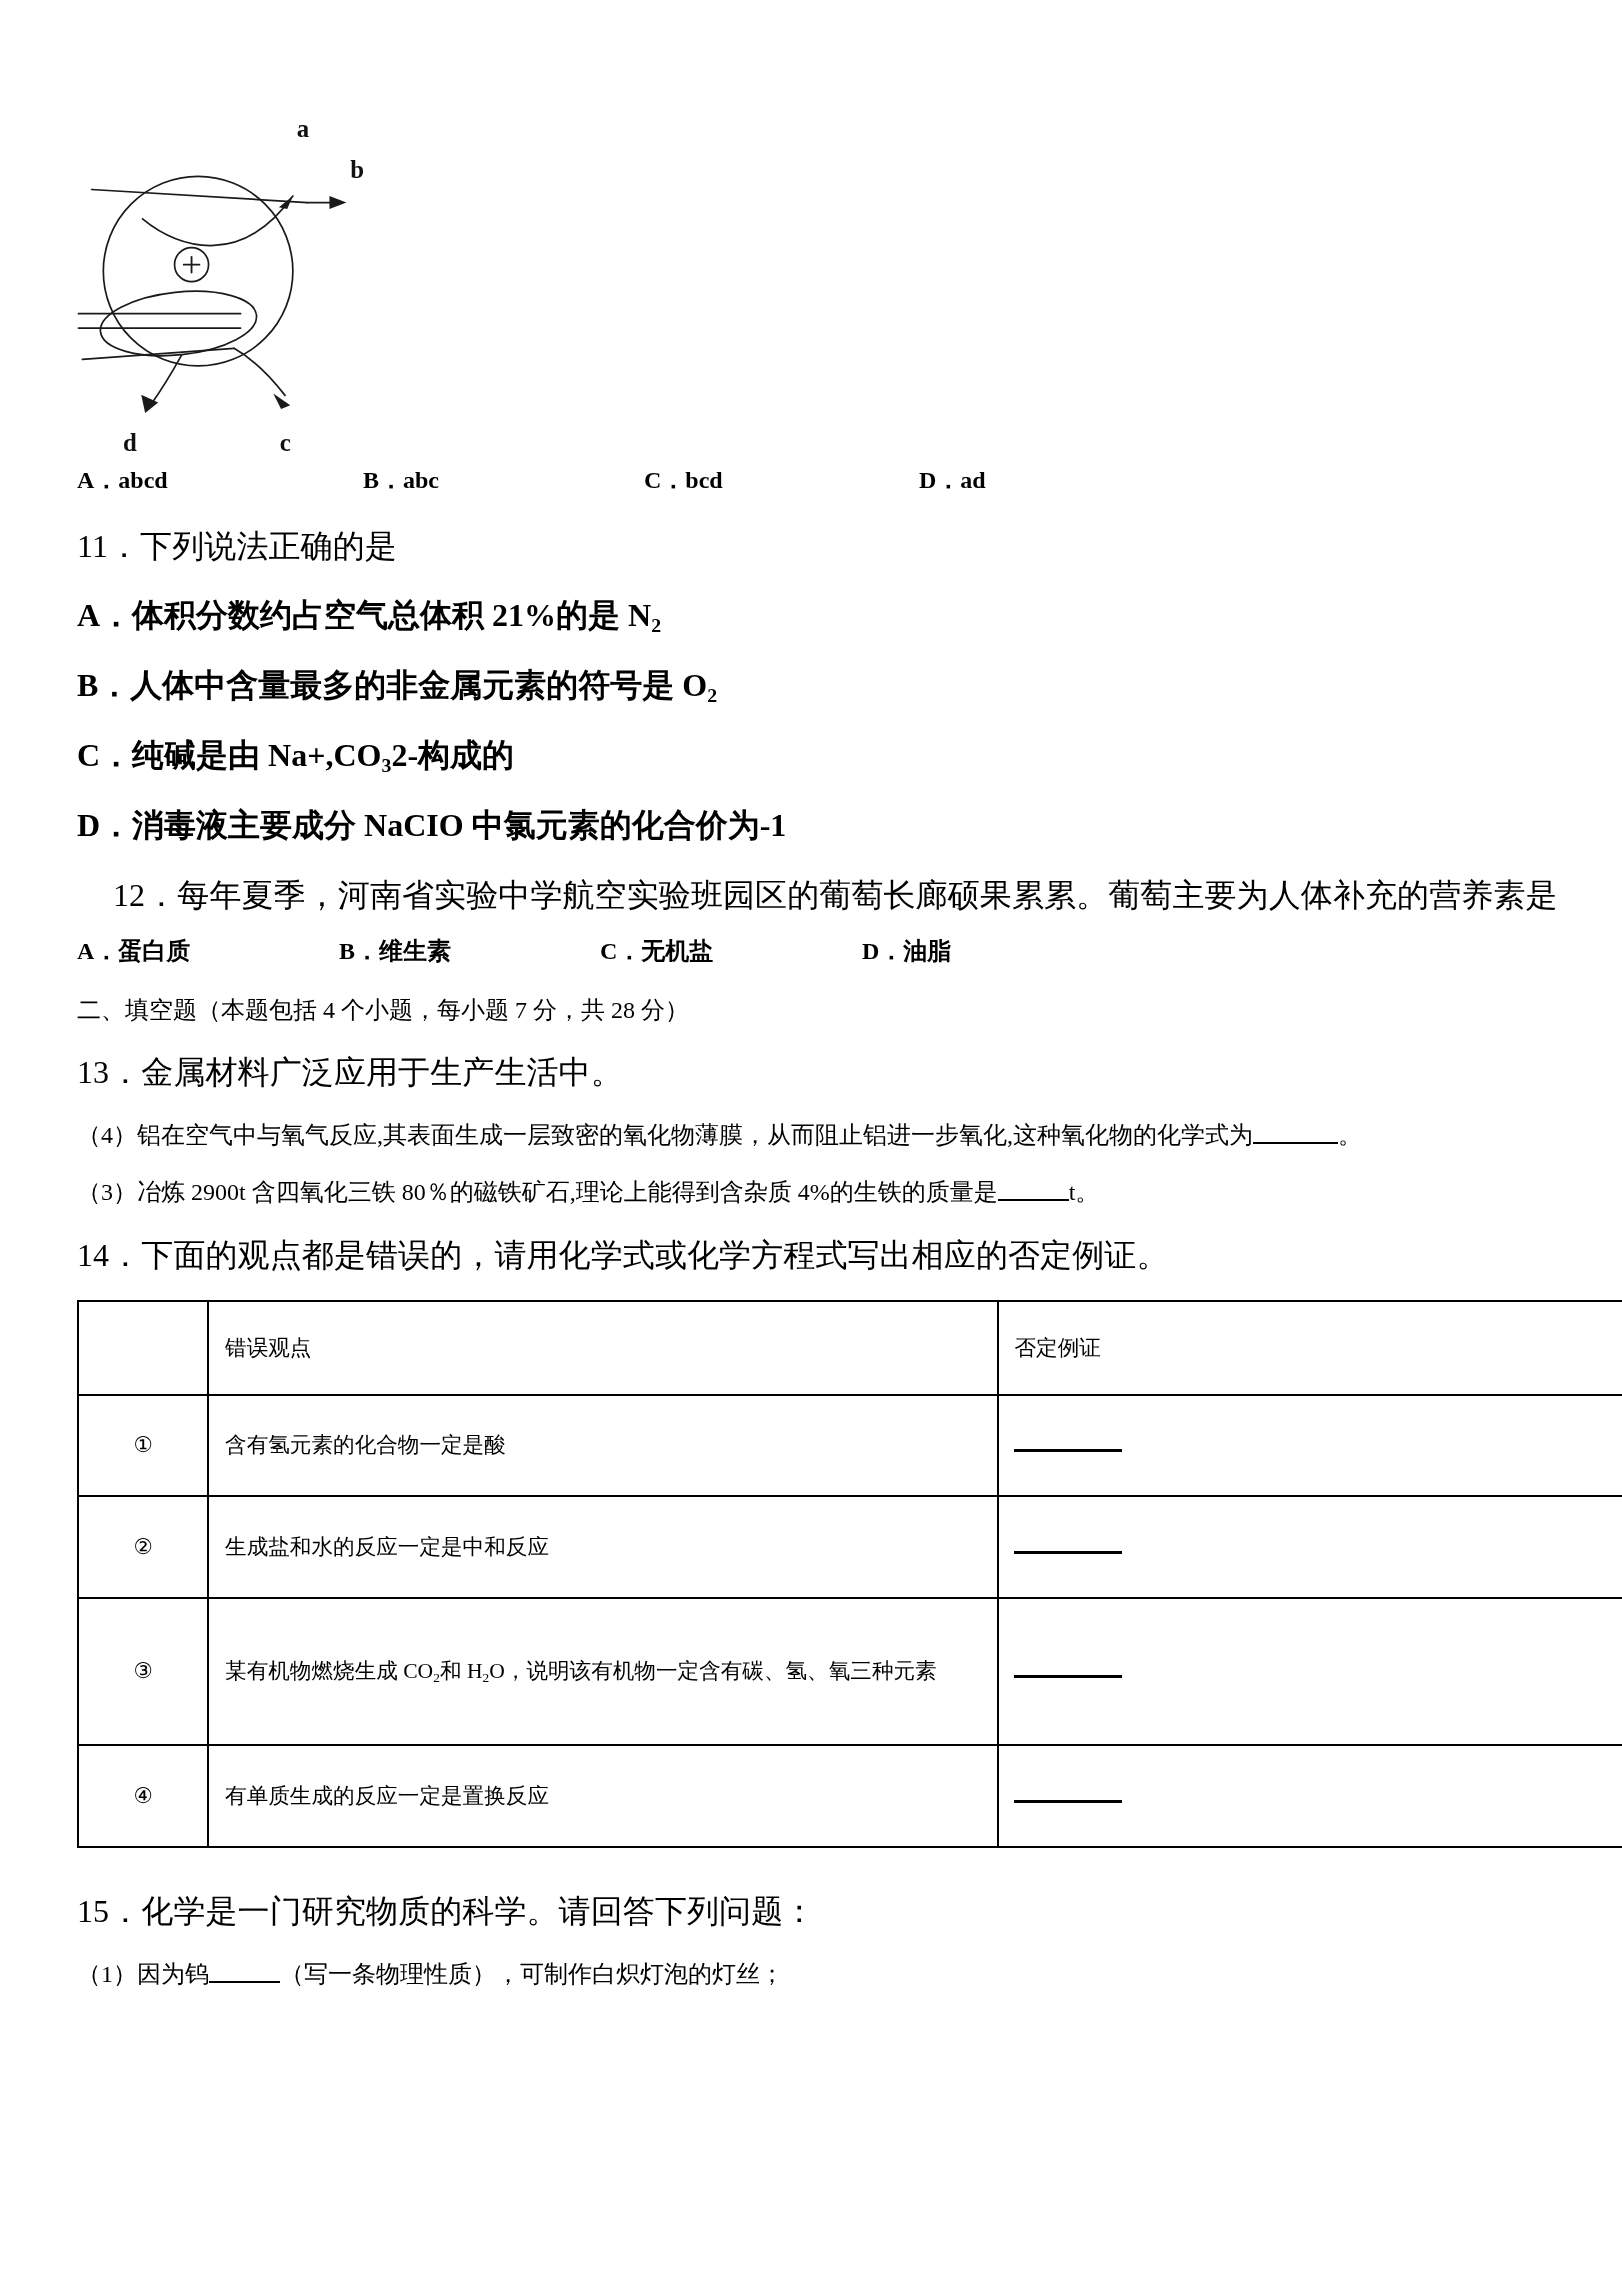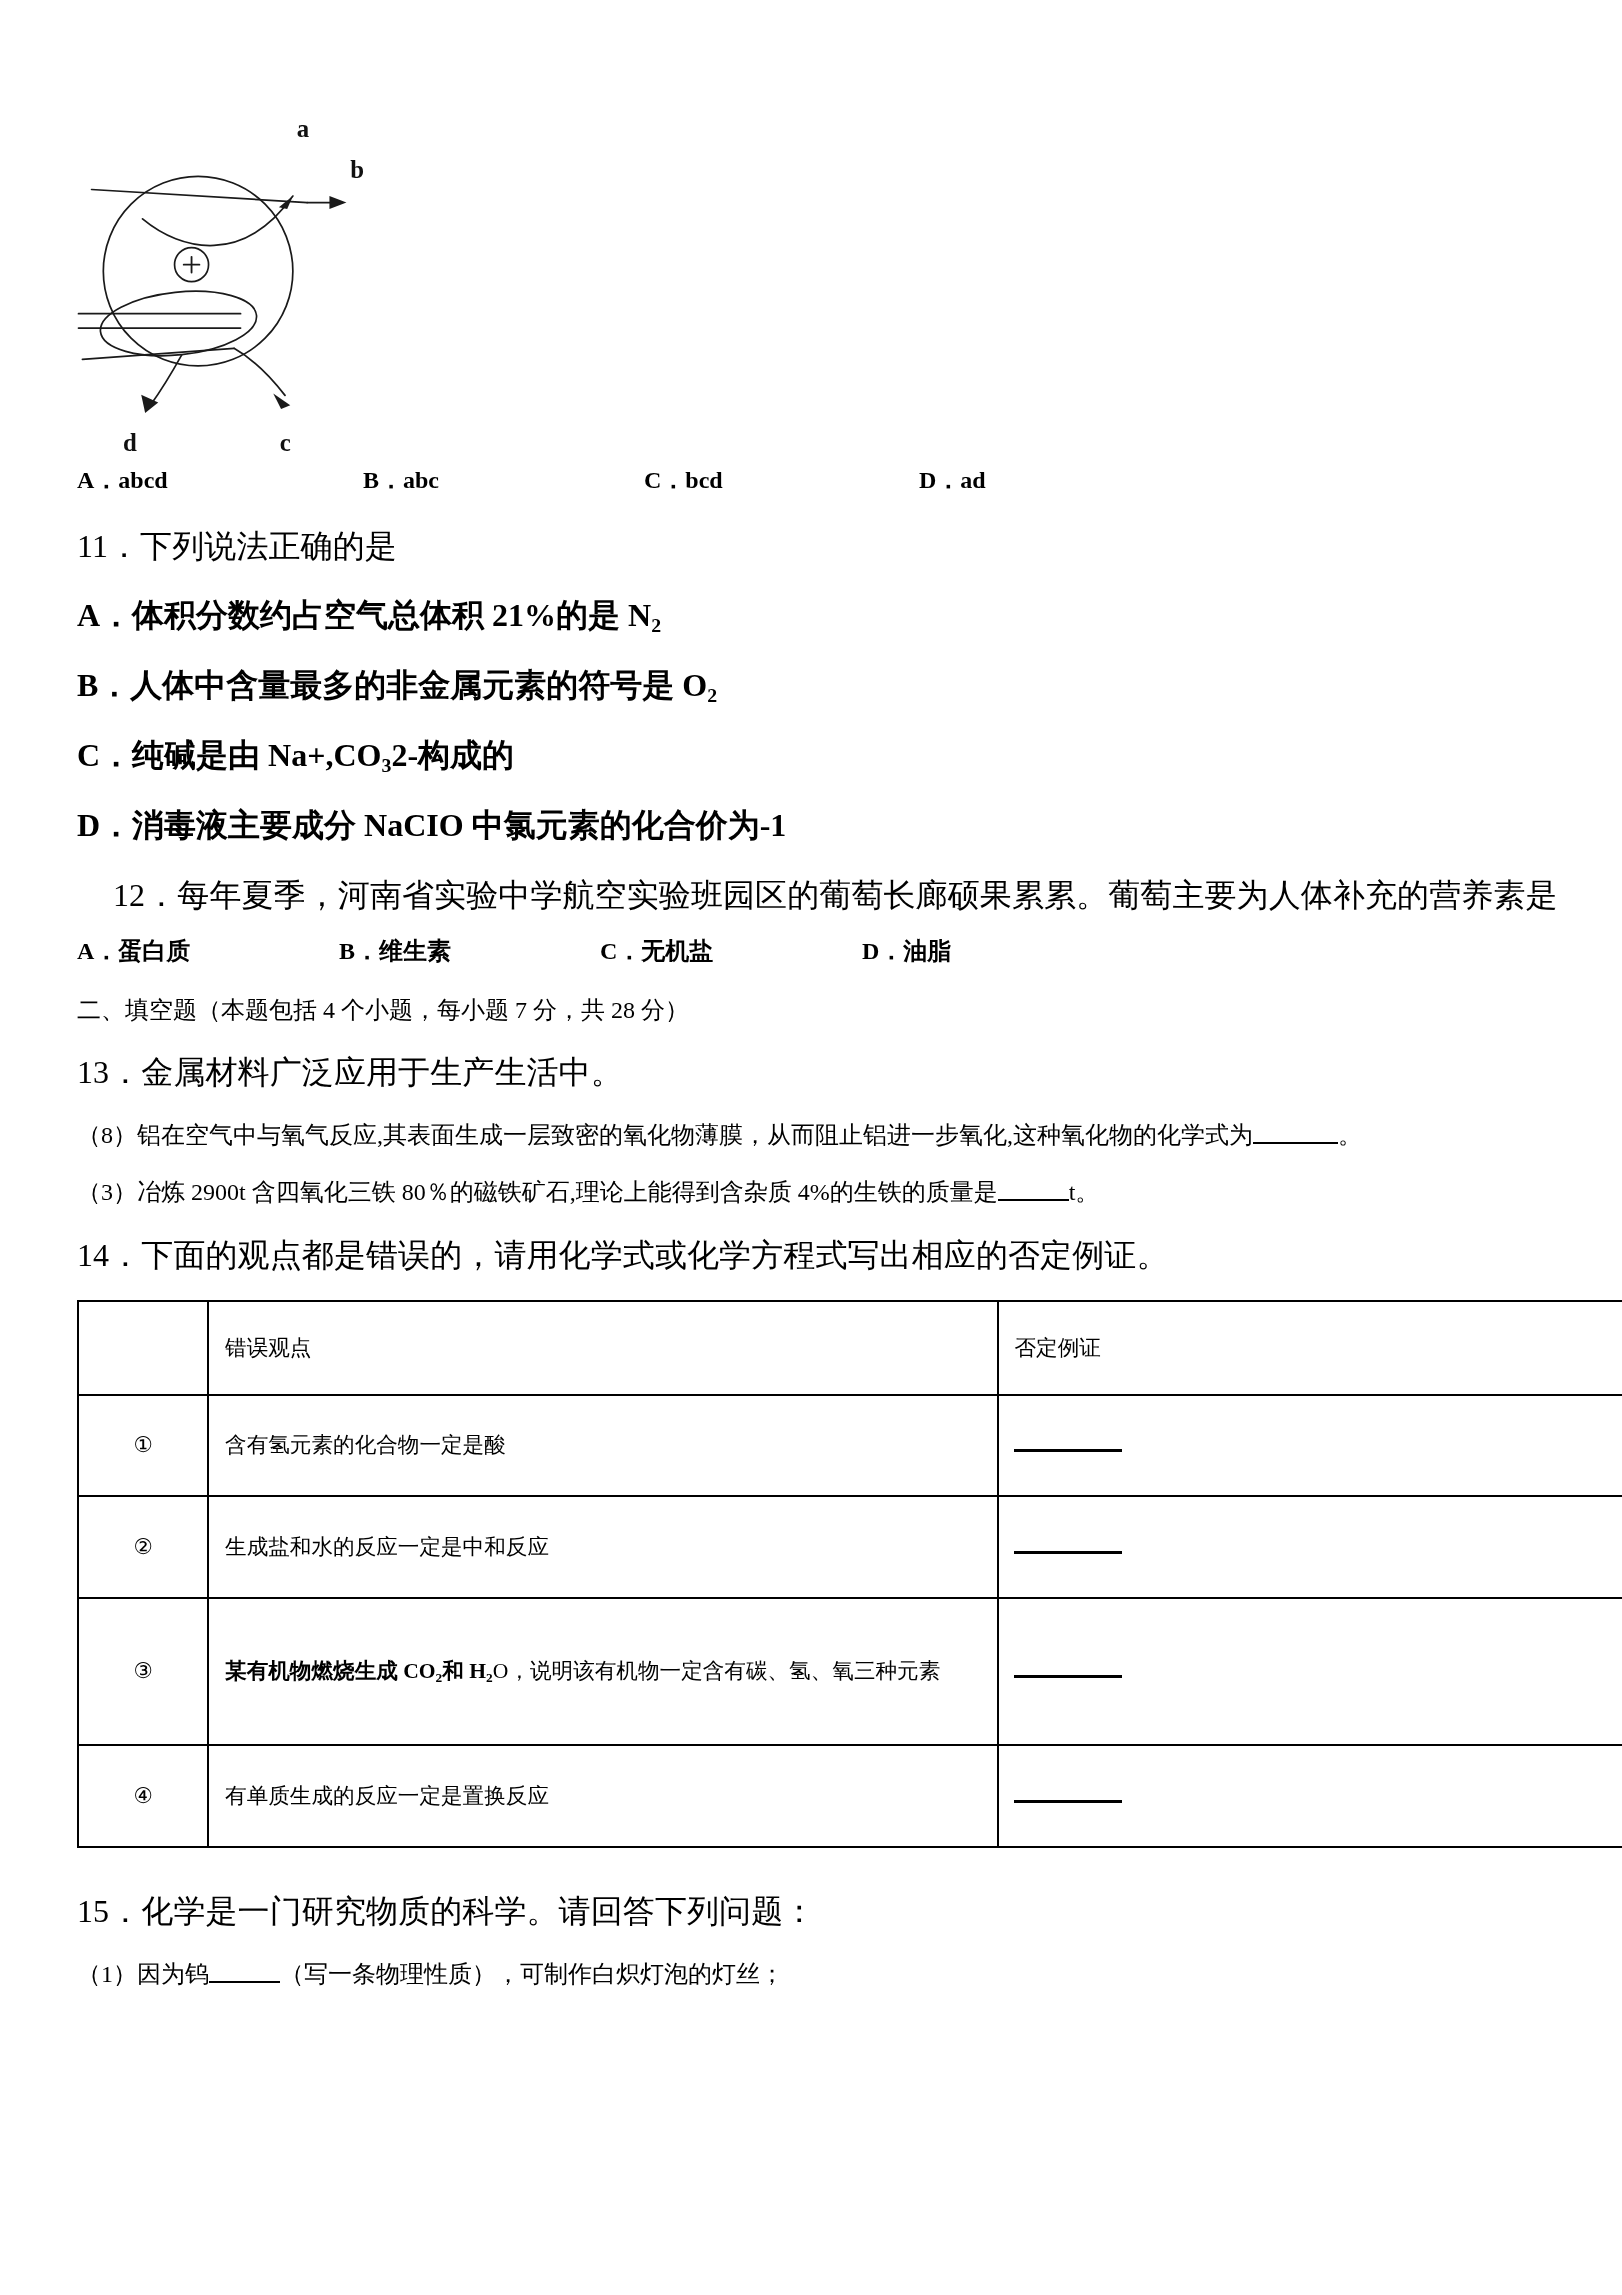--- a/index.html
+++ b/index.html
@@ -39,21 +39,21 @@
   .figure-wrap svg { display:block; }
 
   
   .q-line {
     font-size: 32px;
     line-height: 1.55;
     margin: 0 0 19.6px 0;
     letter-spacing: 0.1px;
   }
   .q-line.tight { margin-bottom: 14.4px; margin-left: 36px; }
-  .bold { font-weight: bold; }
+  .bold { font-weight: normal; }
   .opt-row {
     position: relative;
     height: 38px;
     margin: 0 0 19.6px 0;
     font-size: 24px;
     font-weight: bold;
   }
   .opt {
     position: absolute;
     top: 0;
@@ -202,21 +202,21 @@
     <span class="opt o3"><span>C．</span><span>无机盐</span></span>
     <span class="opt o4"><span>D．</span><span>油脂</span></span>
   </div>
 
   <div class="sec-head">二、填空题（本题包括 4 个小题，每小题 7 分，共 28 分）</div>
 
   <div class="q-line">13．金属材料广泛应用于生产生活中。</div>
 
 
   <div class="sub-q">
-    <span>（8）铝在空气中与氧气反应,其表面生成一层致密的氧化物薄膜，从而阻止铝进一步氧化,这种氧化物的化学式为</span><span class="blank-m"></span><span>。</span>
+    <span>（4）铝在空气中与氧气反应,其表面生成一层致密的氧化物薄膜，从而阻止铝进一步氧化,这种氧化物的化学式为</span><span class="blank-m"></span><span>。</span>
   </div>
 
   <div class="sub-q">
     <span>（3）冶炼 2900t 含四氧化三铁 80％的磁铁矿石,理论上能得到含杂质 4%的生铁的质量是</span><span class="blank-s"></span><span>t。</span>
   </div>
 
   <div class="q-line">14．下面的观点都是错误的，请用化学式或化学方程式写出相应的否定例证。</div>
 
   <table class="evidence">
     <tbody>

